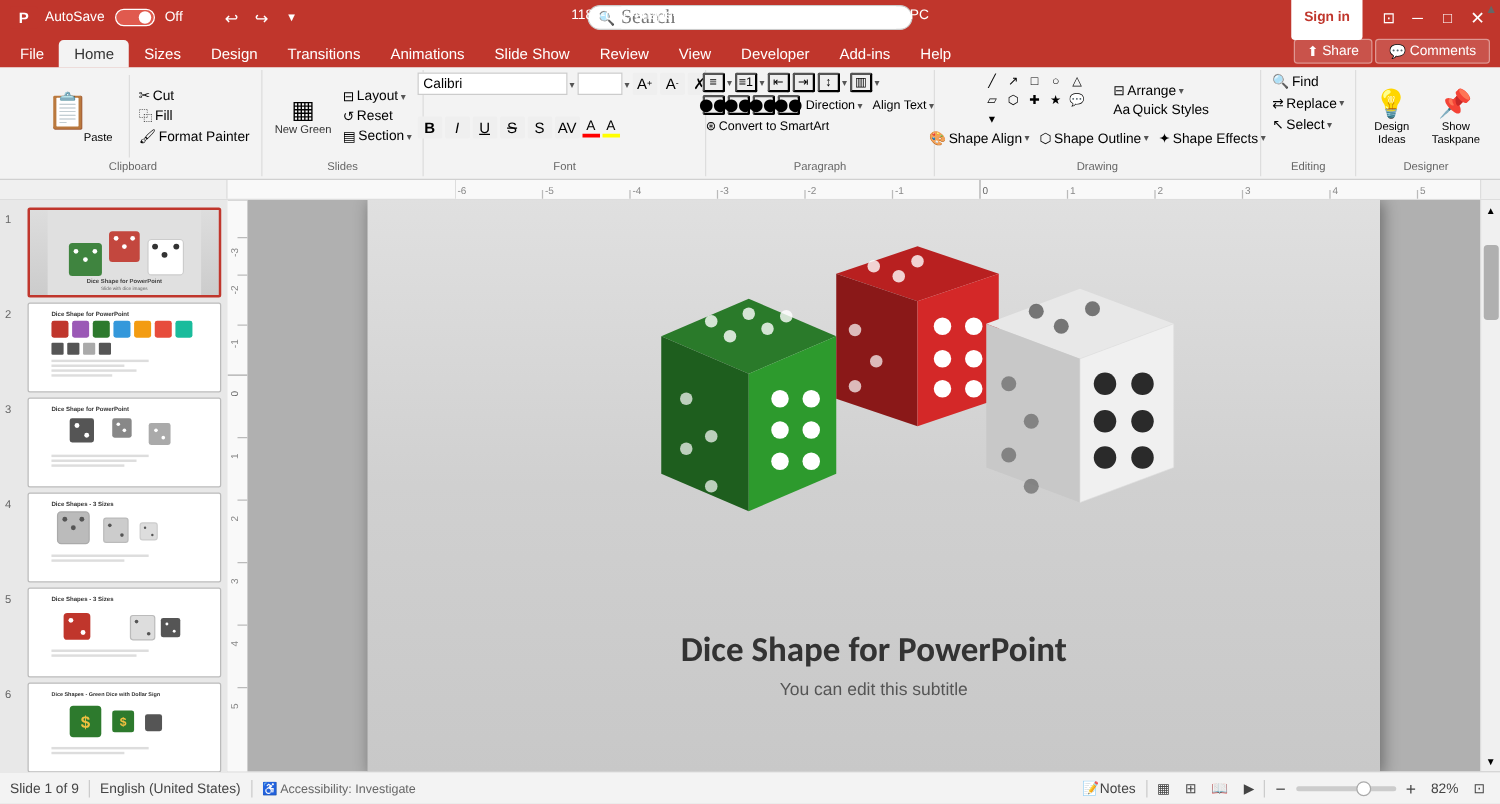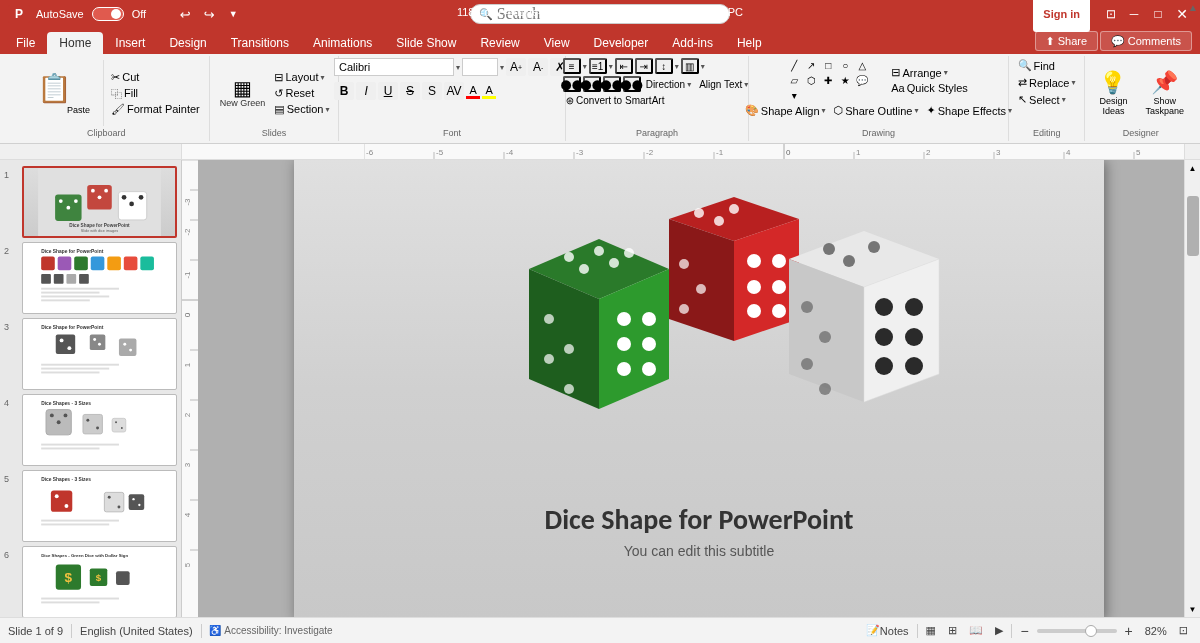--- a/index.html
+++ b/index.html
@@ -332,21 +332,21 @@
     <div class="title-bar-icon" style="font-size:12px; margin-left:8px;">⊡</div>
     <div class="win-btn">─</div>
     <div class="win-btn">□</div>
     <div class="win-btn" style="font-size:14px;">✕</div>
   </div>
 </div>
 
 <div id="ribbon-tabs">
   <div class="ribbon-tab">File</div>
   <div class="ribbon-tab active">Home</div>
-  <div class="ribbon-tab">Insert</div>
+  <div class="ribbon-tab">Sizes</div>
   <div class="ribbon-tab">Design</div>
   <div class="ribbon-tab">Transitions</div>
   <div class="ribbon-tab">Animations</div>
   <div class="ribbon-tab">Slide Show</div>
   <div class="ribbon-tab">Review</div>
   <div class="ribbon-tab">View</div>
   <div class="ribbon-tab">Developer</div>
   <div class="ribbon-tab">Add-ins</div>
   <div class="ribbon-tab">Help</div>
   <div id="ribbon-right-buttons">
@@ -408,21 +408,21 @@
           <span>▤</span>
           <span>Section</span>
           <span class="dd-arrow">▾</span>
         </div>
       </div>
     </div>
     <span class="ribbon-group-label">Slides</span>
   </div>
 
   <div class="ribbon-group" style="min-width:160px;">
-    <div class="ribbon-group-content" style="flex-direction:column; align-items:flex-start; gap:6px;">
+    <div class="ribbon-group-content" style="flex-direction:column; align-items:flex-start; gap:17px;">
       <div class="ribbon-row">
         <input class="font-name-box" type="text" value="Calibri" style="">
         <span class="dd-arrow">▾</span>
         <input class="font-size-box" type="text" value="" style="">
         <span class="dd-arrow">▾</span>
         <button class="format-btn" title="Increase Font Size">A<sup style="font-size:7px;">+</sup></button>
         <button class="format-btn" title="Decrease Font Size">A<sup style="font-size:7px;">-</sup></button>
         <button class="format-btn">✗</button>
       </div>
       <div class="ribbon-row">
@@ -513,21 +513,21 @@
         </div>
       </div>
       <div class="ribbon-row">
         <div class="ribbon-btn-small">
           <span>🎨</span>
           <span>Shape Align</span>
           <span class="dd-arrow">▾</span>
         </div>
         <div class="ribbon-btn-small">
           <span>⬡</span>
-          <span>Share Outline</span>
+          <span>Shape Outline</span>
           <span class="dd-arrow">▾</span>
         </div>
         <div class="ribbon-btn-small">
           <span>✦</span>
           <span>Shape Effects</span>
           <span class="dd-arrow">▾</span>
         </div>
       </div>
     </div>
     <span class="ribbon-group-label">Drawing</span>

